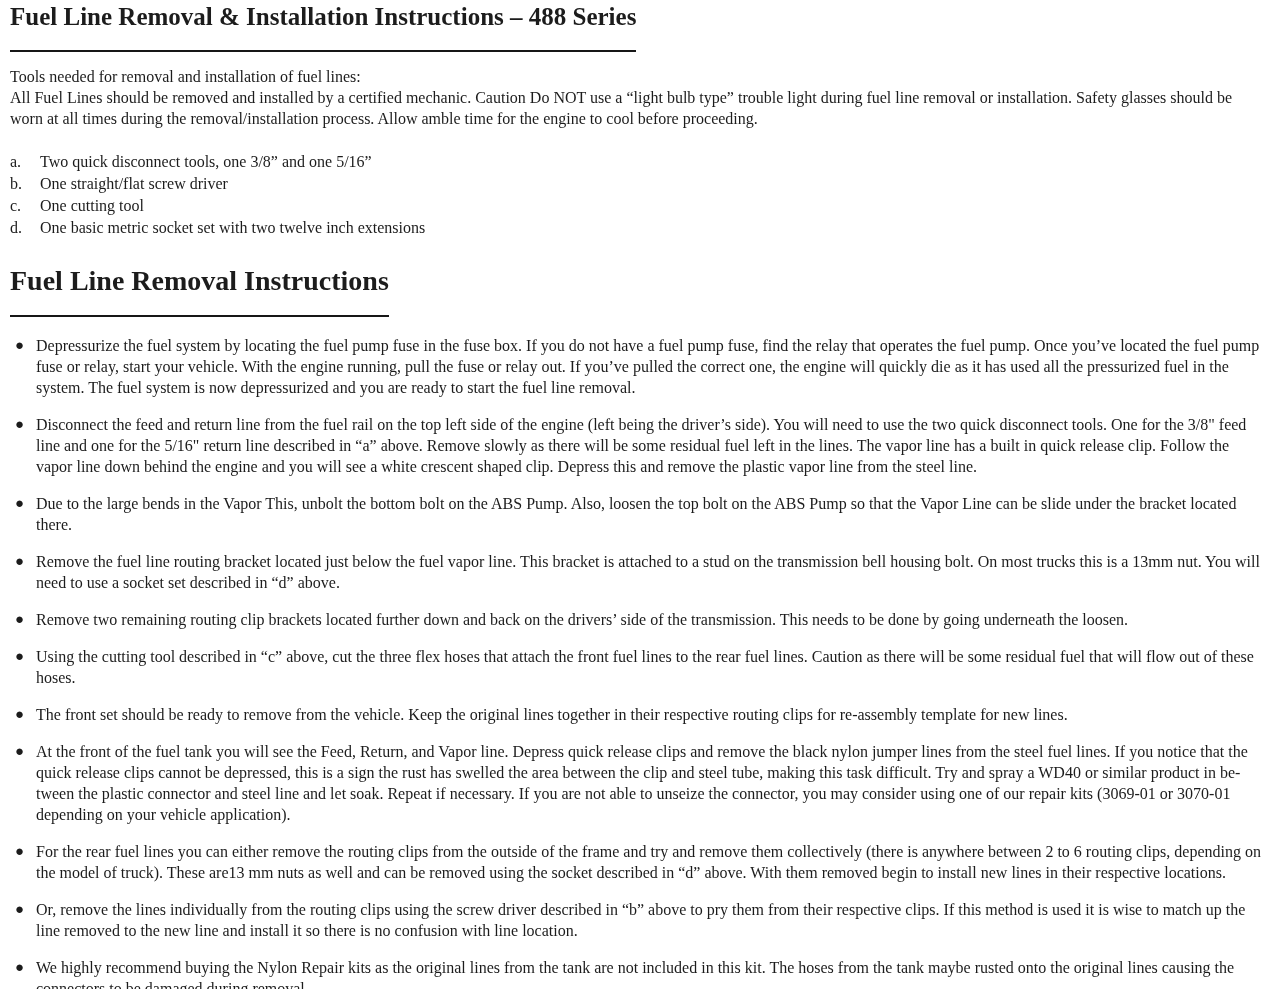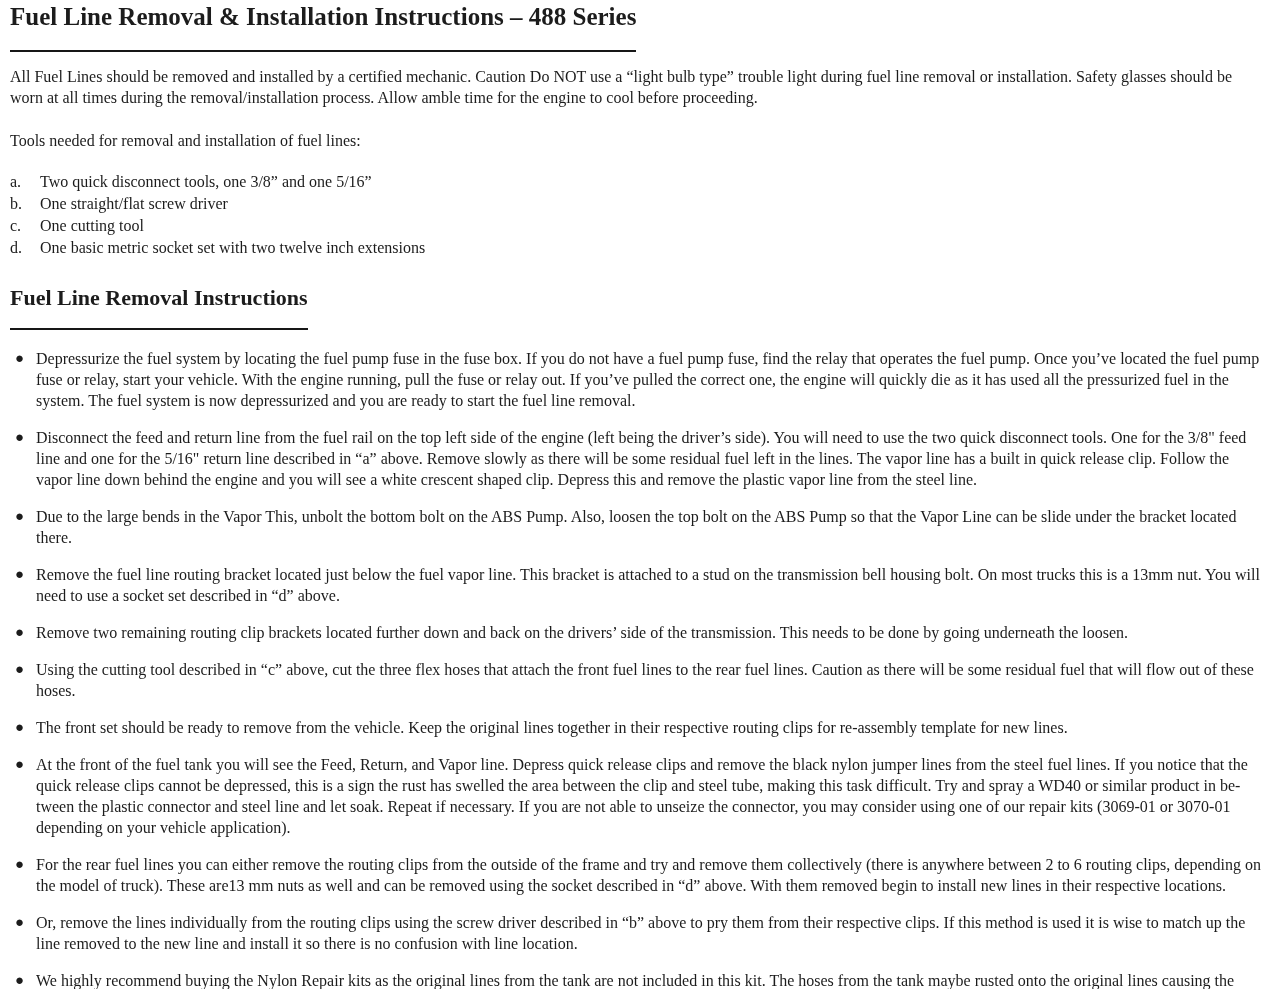--- a/index.html
+++ b/index.html
@@ -15,21 +15,21 @@
     background: #ffffff;
     padding: 3px 16px 20px 10px;
   }
   h1.doc-title {
     font-size: 25px;
     font-weight: bold;
     margin: 0 0 14px 0;
     line-height: 1.15;
   }
   h2.section-title {
-    font-size: 22px;
+    font-size: 28px;
     font-weight: bold;
     margin: 26px 0 18px 0;
     line-height: 1.15;
   }
   .u-line {
     display: inline-block;
     border-bottom: 2px solid #171717;
     padding-bottom: 18px;
   }
   p.body-text {
@@ -76,23 +76,23 @@
 </style>
 </head>
 <body>
 
 <div class="page">
 
   <h1 class="doc-title">
     <span class="u-line">Fuel Line Removal &amp; Installation Instructions – 488 Series</span>
   </h1>
 
+  <p class="body-text" style="margin-bottom:0;">Tools needed for removal and installation of fuel lines:</p>
+
   <p class="body-text">All Fuel Lines should be removed and installed by a certified mechanic. Caution Do NOT use a “light bulb type” trouble light during fuel line removal or installation. Safety glasses should be worn at all times during the removal/installation process. Allow amble time for the engine to cool before proceeding.</p>
-
-  <p class="body-text" style="margin-bottom:0;">Tools needed for removal and installation of fuel lines:</p>
 
   <div class="tools-list">
     <div class="tool-row">
       <span class="tool-marker">a.</span>
       <span class="tool-text">Two quick disconnect tools, one 3/8” and one 5/16”</span>
     </div>
     <div class="tool-row">
       <span class="tool-marker">b.</span>
       <span class="tool-text">One straight/flat screw driver</span>
     </div>

